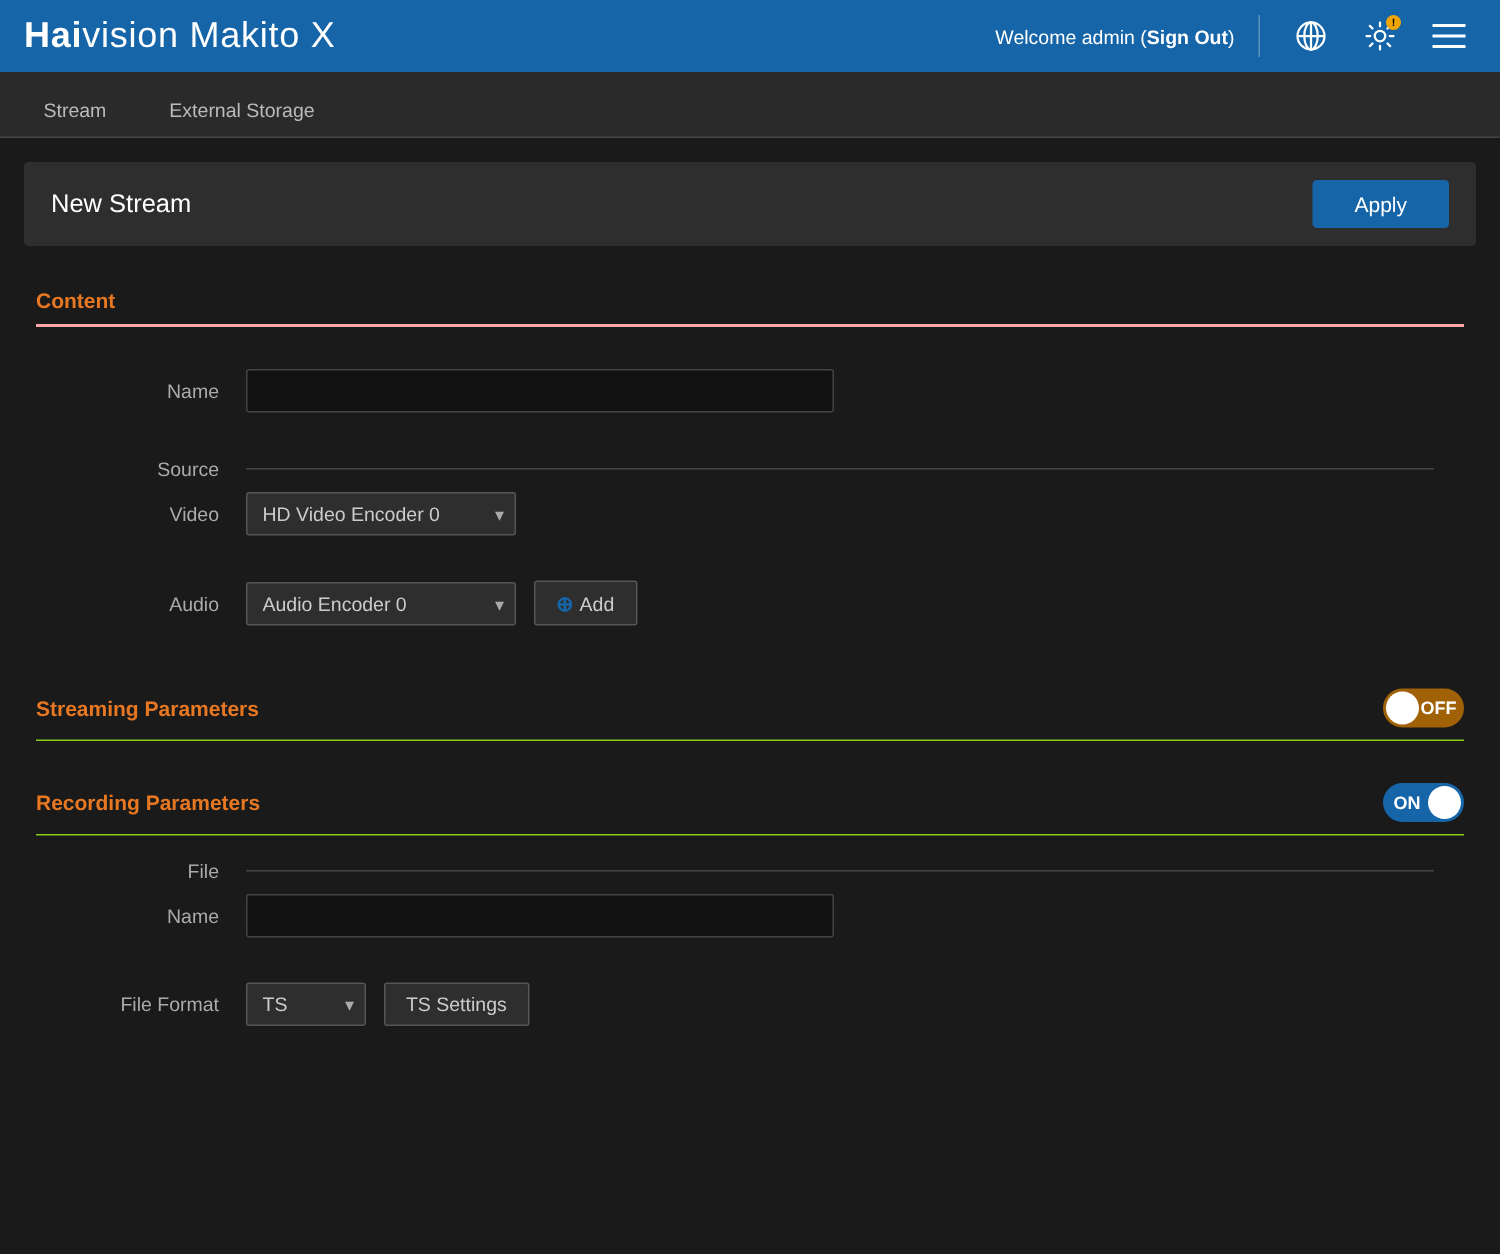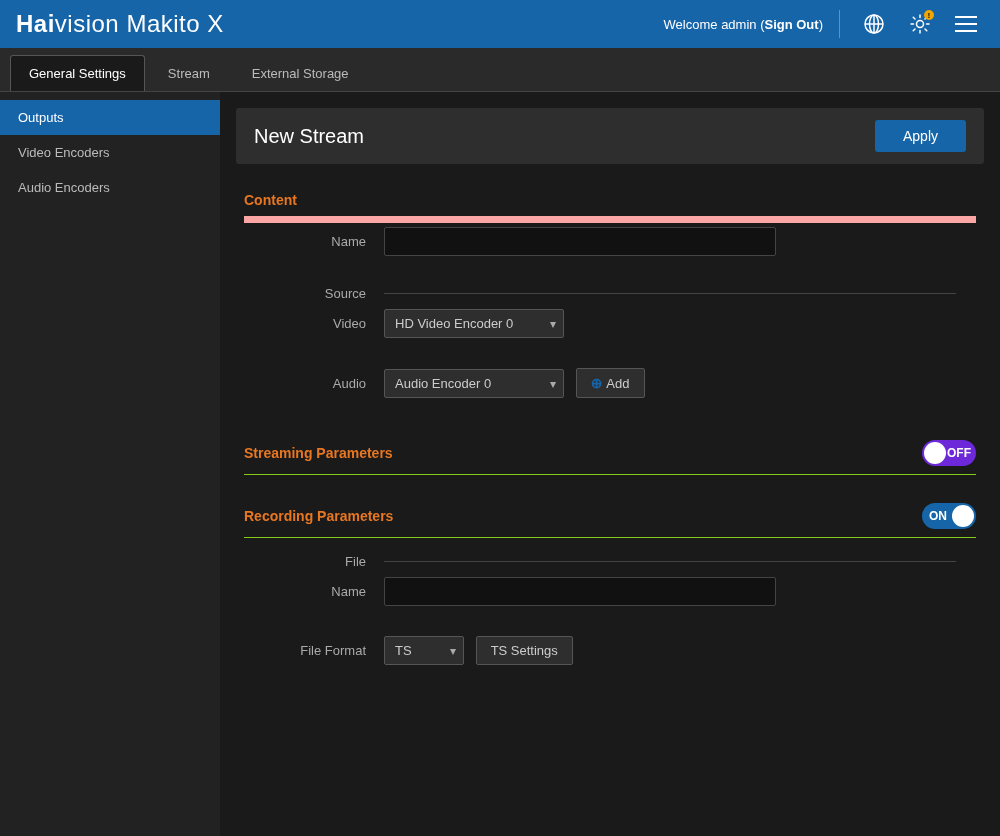--- a/index.html
+++ b/index.html
@@ -136,21 +136,21 @@
       background: #2e2e2e;
       display: flex;
       align-items: center;
       justify-content: space-between;
       padding: 12px 18px;
       border-radius: 3px;
       margin-bottom: 16px;
     }
     .stream-title {
       color: #fff;
-      font-size: 20px;
+      font-size: 17px;
       font-weight: 400;
     }
     .apply-btn {
       background: #1565a8;
       color: #fff;
       border: none;
       padding: 8px 28px;
       cursor: pointer;
       font-size: 14px;
       border-radius: 3px;
@@ -159,22 +159,22 @@
     
     .section {
       margin-bottom: 0;
       padding: 0 8px;
     }
     .section-title {
       color: #e87722;
       font-size: 14px;
       font-weight: bold;
       padding: 12px 0 8px 0;
-      border-bottom: 7px solid #fca5a5;
-      margin-bottom: 4px;
+      border-bottom: 2px solid #fca5a5;
+      margin-bottom: 28px;
     }
 
     
     .form-row {
       display: flex;
       align-items: center;
       margin-bottom: 30px;
       padding: 0 20px;
     }
     .form-label {
@@ -249,21 +249,21 @@
     .toggle {
       position: relative;
       width: 54px;
       height: 26px;
       border-radius: 13px;
       cursor: pointer;
       display: flex;
       align-items: center;
     }
     .toggle.off {
-      background: #6d28d9;
+      background: #a16207;
     }
     .toggle.on {
       background: #1565a8;
     }
     .toggle-knob {
       position: absolute;
       width: 22px;
       height: 22px;
       background: #fff;
       border-radius: 50%;
@@ -341,32 +341,26 @@
       <svg width="22" height="18" viewBox="0 0 22 18" fill="none">
         <line x1="0" y1="2" x2="22" y2="2" stroke="#fff" stroke-width="2" stroke-linecap="round"></line>
         <line x1="0" y1="9" x2="22" y2="9" stroke="#fff" stroke-width="2" stroke-linecap="round"></line>
         <line x1="0" y1="16" x2="22" y2="16" stroke="#fff" stroke-width="2" stroke-linecap="round"></line>
       </svg>
     </div>
   </div>
 </header>
 
 <nav class="tab-bar">
-  <div class="tab active">General Settings</div>
   <div class="tab">Stream</div>
   <div class="tab">External Storage</div>
 </nav>
 
 <div class="layout">
 
-  <aside class="sidebar">
-    <div class="sidebar-item active">Outputs</div>
-    <div class="sidebar-item">Video Encoders</div>
-    <div class="sidebar-item">Audio Encoders</div>
-  </aside>
 
   <main class="main-content">
 
     <div class="stream-header">
       <span class="stream-title">New Stream</span>
       <button class="apply-btn">Apply</button>
     </div>
 
     <div class="section">
       <div class="section-title">Content</div>

